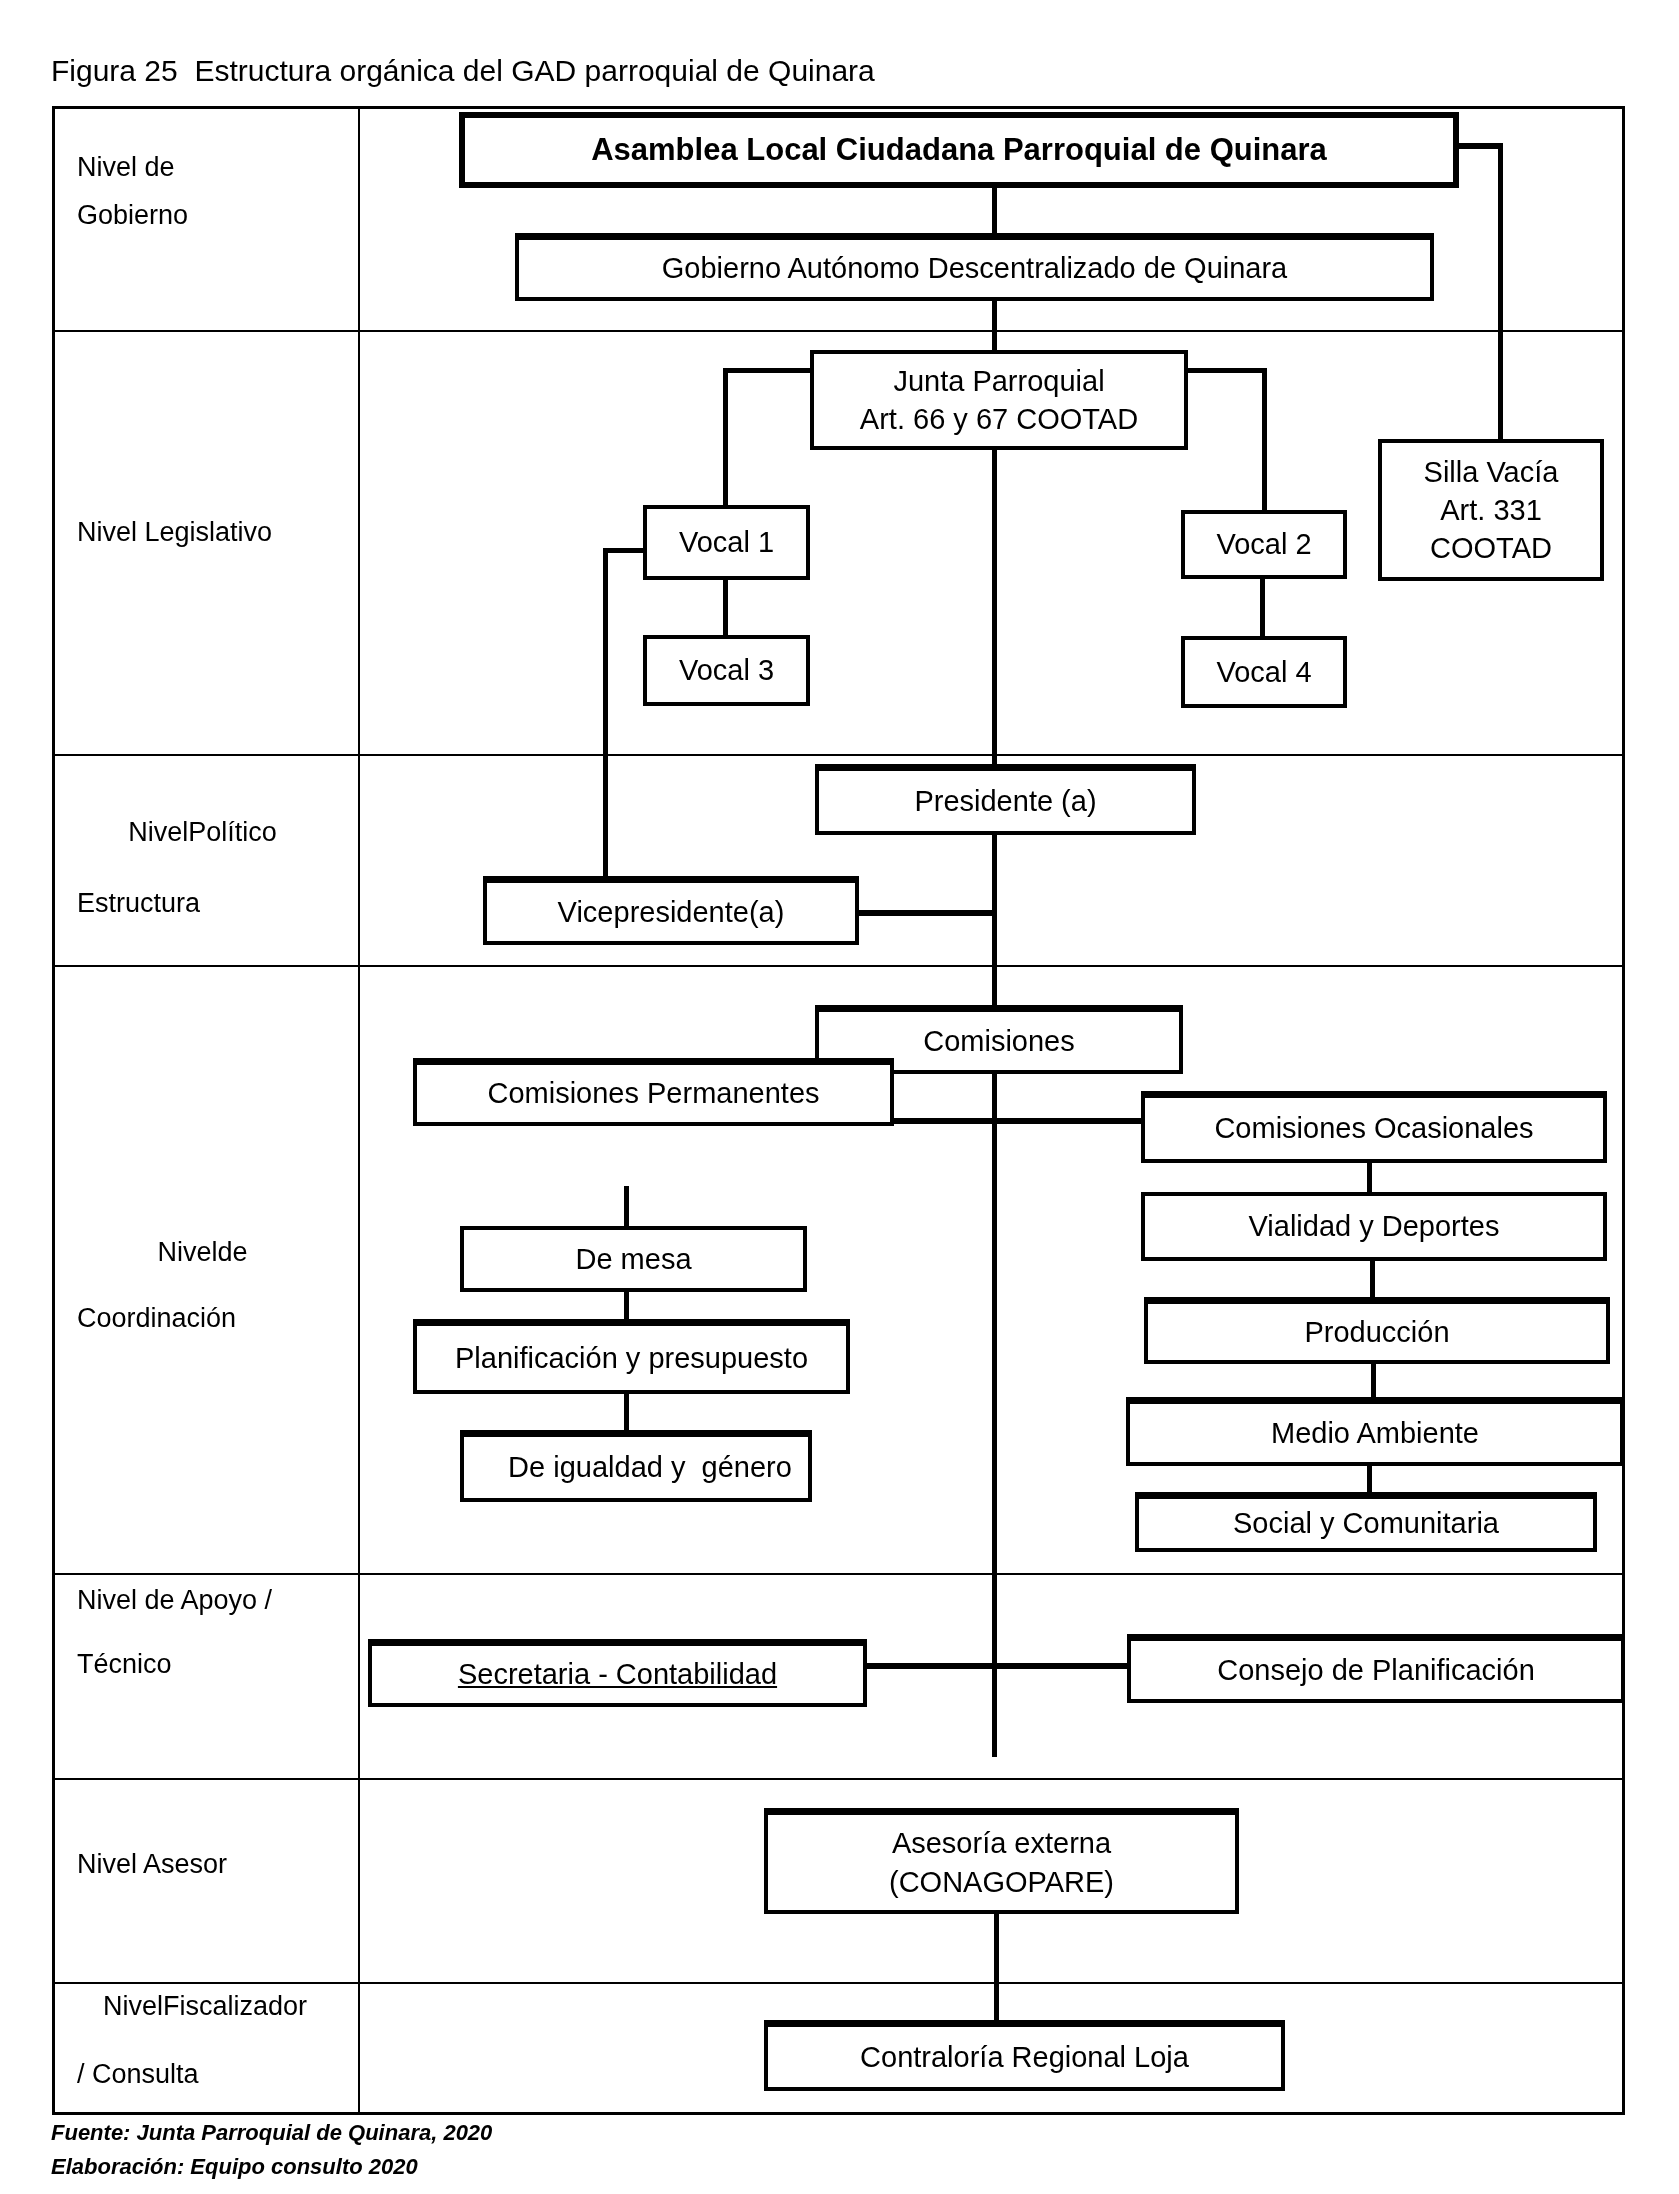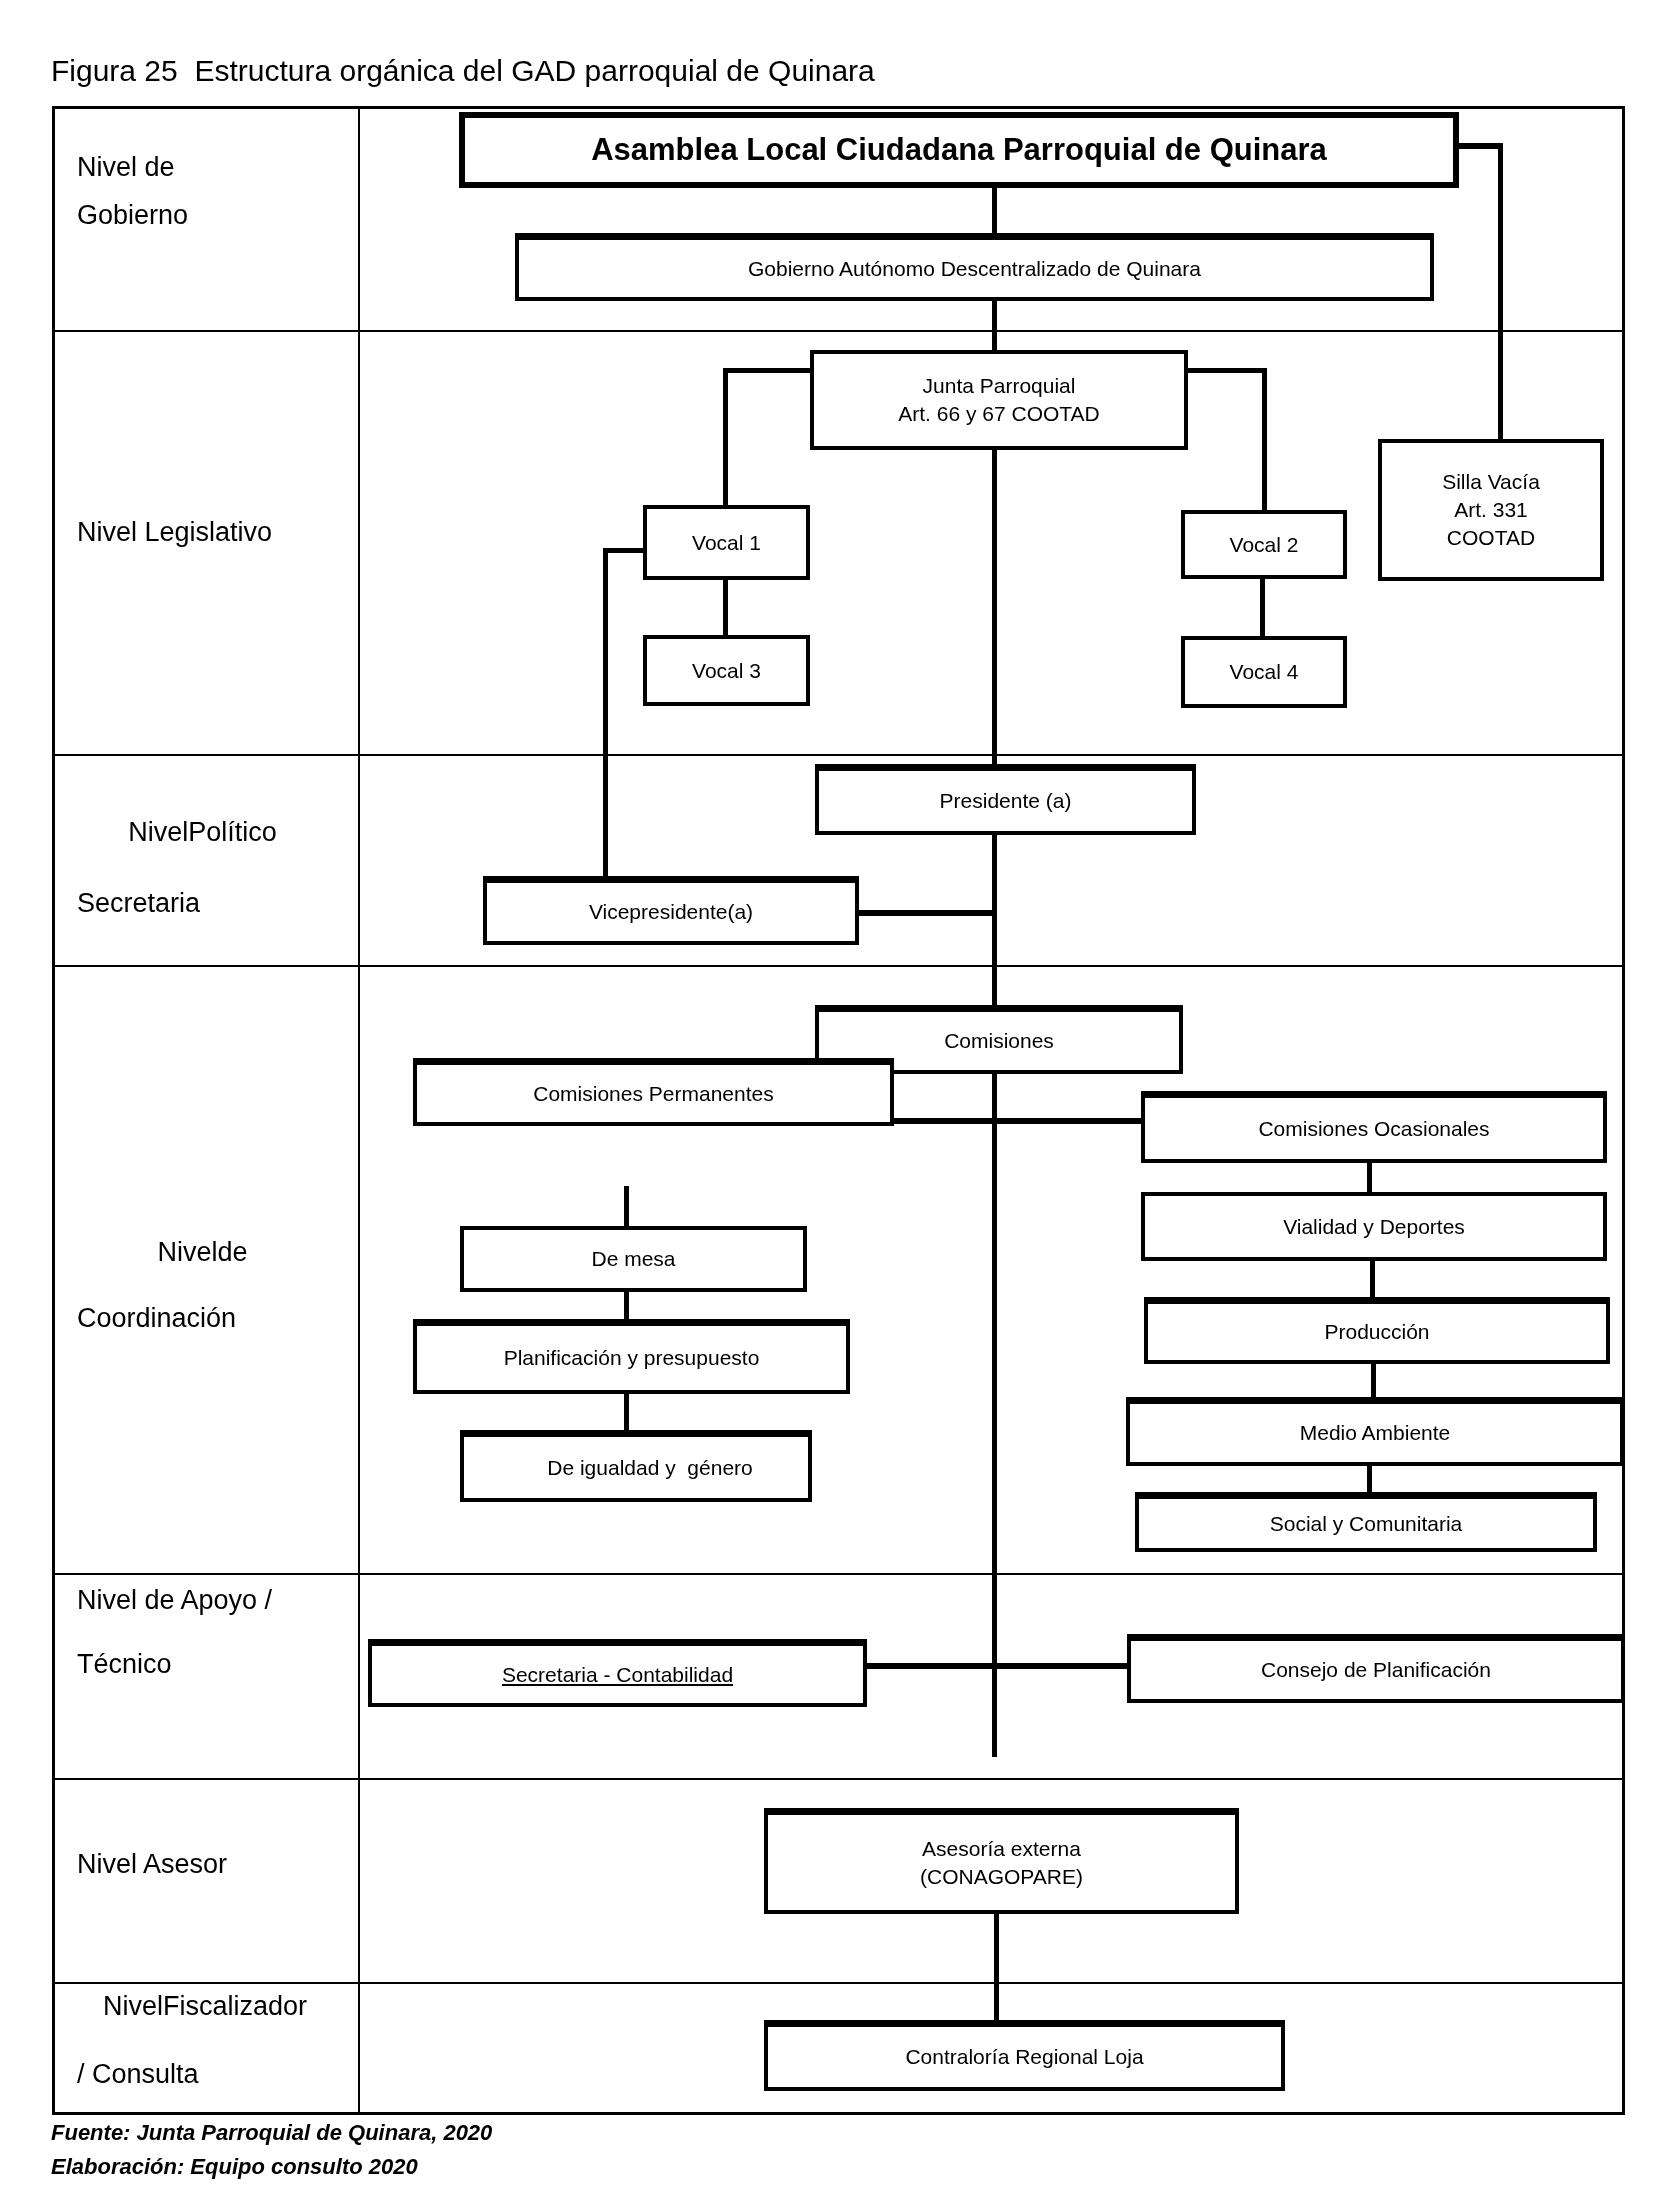--- a/index.html
+++ b/index.html
@@ -2,21 +2,21 @@
 <html style="font-size:13px"><head>
 <meta charset="utf-8">
 <style>
   html,body{margin:0;padding:0;background:#ffffff;}
   .canvas{position:relative;width:1679px;height:2194px;background:#ffffff;
           font-family:"Liberation Sans", sans-serif;color:#000;overflow:hidden;margin-top:22px;}
   .title{position:absolute;left:51px;top:32px;font-size:30px;white-space:pre;}
   .grid{position:absolute;background:#000;}
   .box{position:absolute;box-sizing:border-box;background:#fff;border:4.8px solid #000;
        display:flex;align-items:center;justify-content:center;text-align:center;
-       font-size:21px;line-height:1.32;white-space:pre-wrap;}
+       font-size:29px;line-height:1.32;white-space:pre-wrap;}
   .box.heavy{border-width:6.4px;font-weight:bold;font-size:31px;}
   .box.tt{border-top-width:7.2px;}
   .lvl{position:absolute;font-size:27px;}
   .jrow{display:flex;justify-content:center;}
   .seg{position:absolute;background:#000;}
   .footer{position:absolute;font-size:22px;font-weight:bold;font-style:italic;white-space:pre;}
 </style>
 </head>
 <body>
 
@@ -41,21 +41,21 @@
     <div>Gobierno</div>
   </div>
   <div class="lvl" style="left:77px;top:495px;">
     <div>Nivel Legislativo</div>
   </div>
   <div class="lvl" style="left:77px;top:775px;width:251px;line-height:71px;">
     <div class="jrow">
       <span>Nivel</span>
       <span>Político</span>
     </div>
-    <div>Secretaria</div>
+    <div>Estructura</div>
   </div>
   <div class="lvl" style="left:77px;top:1197px;width:251px;line-height:66px;">
     <div class="jrow">
       <span>Nivel</span>
       <span>de</span>
     </div>
     <div>Coordinación</div>
   </div>
   <div class="lvl" style="left:77px;top:1546px;line-height:64px;">
     <div>Nivel de Apoyo /</div>

